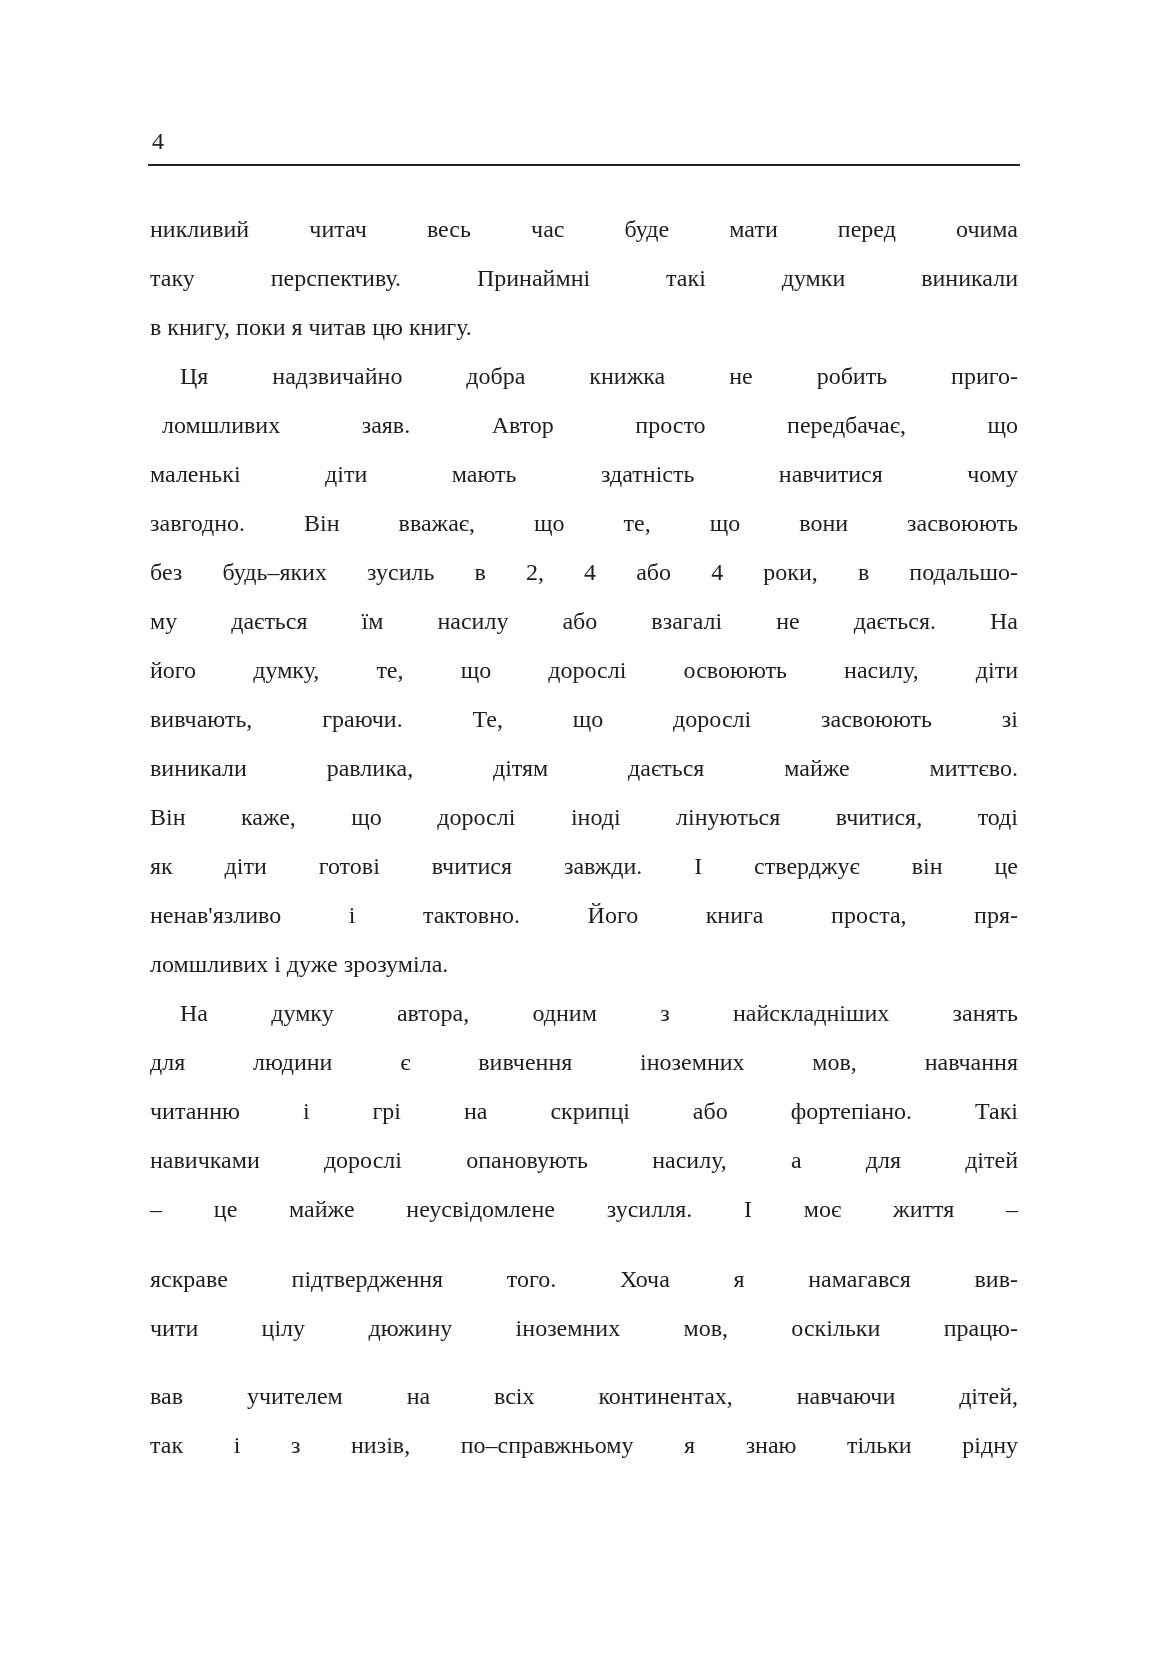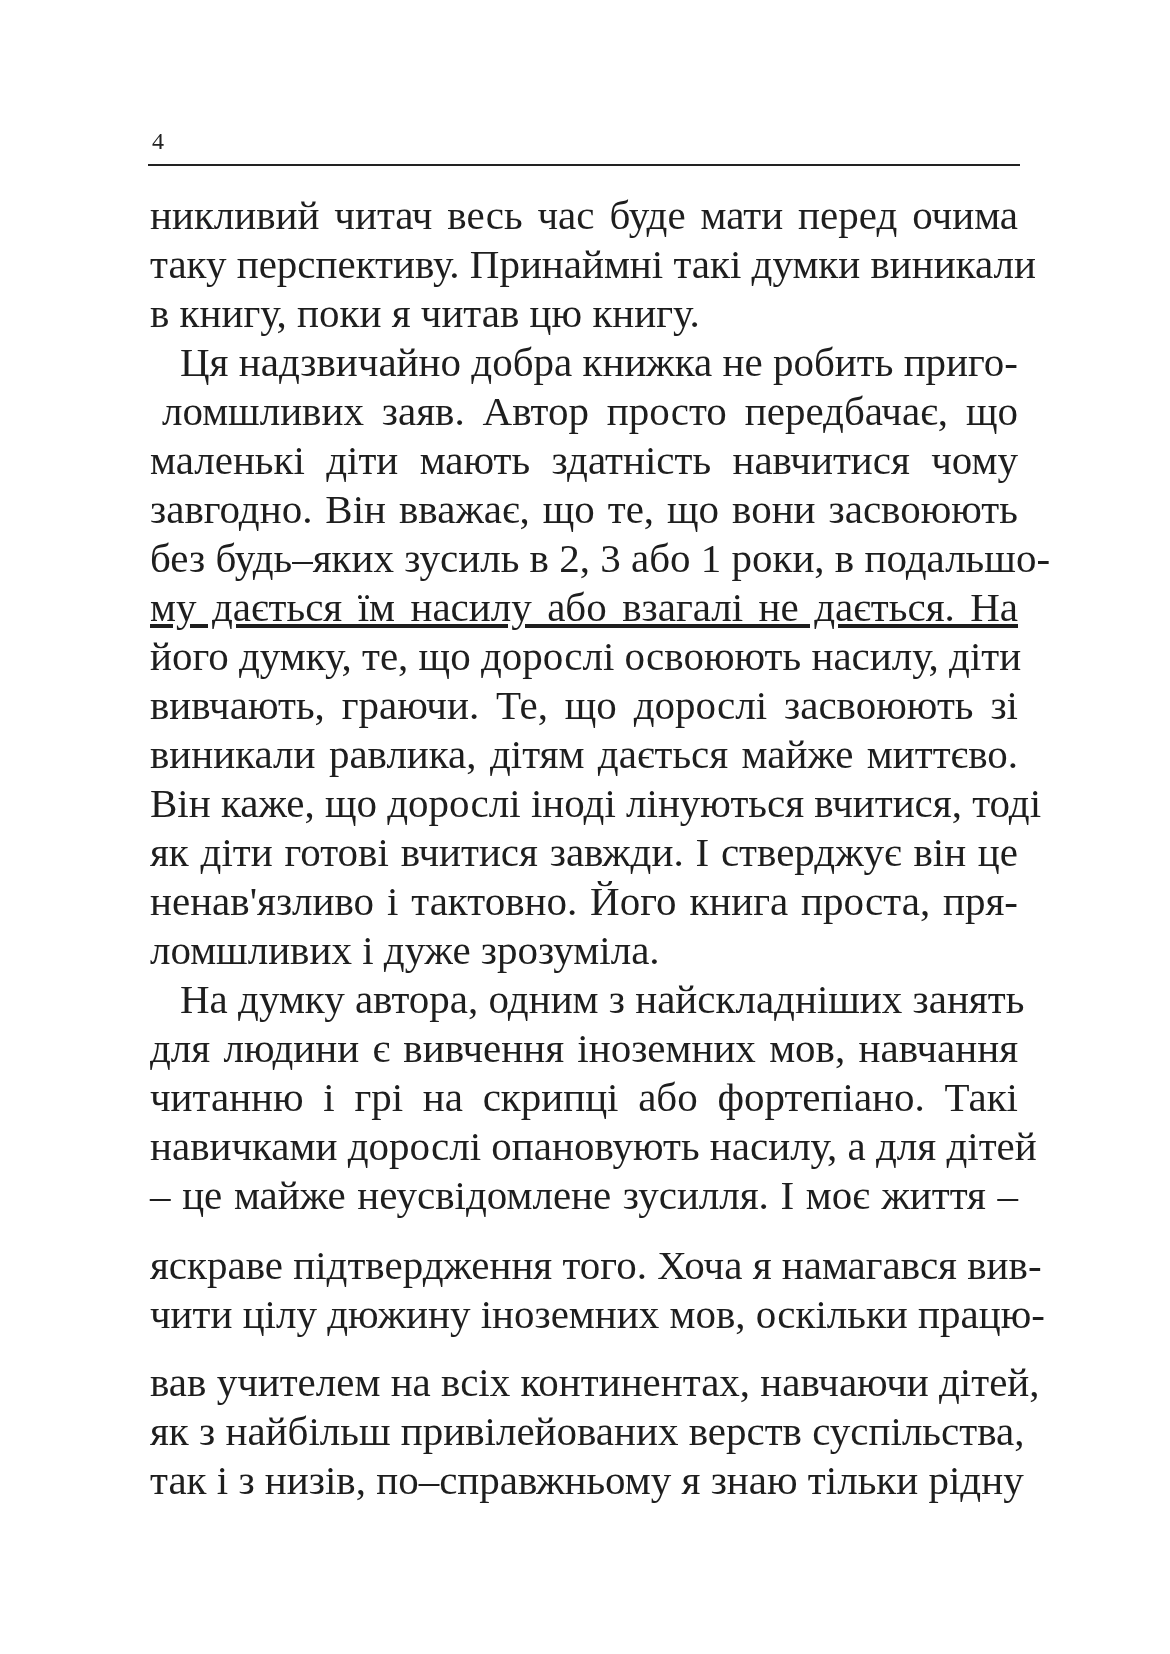--- a/index.html
+++ b/index.html
@@ -5,22 +5,22 @@
     html, body { margin: 0; padding: 0; background: #ffffff; }
     body { width: 1170px; height: 1654px; position: relative; overflow: hidden; }
     .page-number {
       position: absolute; left: 152px; top: 128px;
       font-family: "Liberation Serif", serif; font-size: 24px; color: #222;
     }
     .rule {
       position: absolute; left: 148px; top: 164px; width: 872px; height: 1.6px; background: #222;
     }
     .body-text {
-      position: absolute; left: 150px; top: 191px; width: 868px;
-      font-family: "Liberation Serif", serif; font-size: 41px; color: #1e1e1e;
+      position: absolute; left: 150px; top: 205px; width: 868px;
+      font-family: "Liberation Serif", serif; font-size: 24px; color: #1e1e1e;
     }
     .line {
       height: 49px; line-height: 49px; white-space: nowrap;
       text-align: justify; text-align-last: justify;
       letter-spacing: 0px;
     }
     .line.last { text-align-last: left; }
     .line.indent { padding-left: 30px; }
   </style>
 </head>
@@ -37,36 +37,35 @@
     <div class="line" style="white-space: nowrap;">никливий читач весь час буде мати перед очима</div>
     <div class="line" style="white-space: nowrap;">таку перспективу. Принаймні такі думки виникали</div>
     <div class="line last" style="white-space: nowrap;">в книгу, поки я читав цю книгу.</div>
   </div>
 
   <div>
     <div class="line indent" style="white-space: nowrap;">Ця надзвичайно добра книжка не робить приго-</div>
     <div class="line" style="white-space: nowrap; margin-left: 12px;">ломшливих заяв. Автор просто передбачає, що</div>
     <div class="line" style="white-space: nowrap;">маленькі діти мають здатність навчитися чому</div>
     <div class="line" style="white-space: nowrap;">завгодно. Він вважає, що те, що вони засвоюють</div>
-    <div class="line" style="white-space: nowrap;">без будь–яких зусиль в 2, 3 або 1 роки, в подальшо-</div>
-    <div class="line" style="white-space: nowrap; text-decoration: underline;">му дається їм насилу або взагалі не дається. На</div>
+    <div class="line" style="white-space: nowrap;">без будь–яких зусиль в 2, 4 або 4 роки, в подальшо-</div>
+    <div class="line" style="white-space: nowrap;">му дається їм насилу або взагалі не дається. На</div>
     <div class="line" style="white-space: nowrap;">його думку, те, що дорослі освоюють насилу, діти</div>
     <div class="line" style="white-space: nowrap;">вивчають, граючи. Те, що дорослі засвоюють зі</div>
     <div class="line" style="white-space: nowrap;">виникали равлика, дітям дається майже миттєво.</div>
     <div class="line" style="white-space: nowrap;">Він каже, що дорослі іноді лінуються вчитися, тоді</div>
     <div class="line" style="white-space: nowrap;">як діти готові вчитися завжди. І стверджує він це</div>
     <div class="line" style="white-space: nowrap;">ненав'язливо і тактовно. Його книга проста, пря-</div>
     <div class="line last" style="white-space: nowrap;">ломшливих і дуже зрозуміла.</div>
   </div>
 
   <div>
     <div class="line indent" style="white-space: nowrap;">На думку автора, одним з найскладніших занять</div>
     <div class="line" style="white-space: nowrap;">для людини є вивчення іноземних мов, навчання</div>
     <div class="line" style="white-space: nowrap;">читанню і грі на скрипці або фортепіано. Такі</div>
     <div class="line" style="white-space: nowrap;">навичками дорослі опановують насилу, а для дітей</div>
     <div class="line" style="white-space: nowrap;">– це майже неусвідомлене зусилля. І моє життя –</div>
     <div class="line" style="white-space: nowrap; margin-top: 21px;">яскраве підтвердження того. Хоча я намагався вив-</div>
     <div class="line" style="white-space: nowrap;">чити цілу дюжину іноземних мов, оскільки працю-</div>
     <div class="line" style="white-space: nowrap; margin-top: 19px;">вав учителем на всіх континентах, навчаючи дітей,</div>
-    <div class="line" style="white-space: nowrap;">як з найбільш привілейованих верств суспільства,</div>
     <div class="line" style="white-space: nowrap;">так і з низів, по–справжньому я знаю тільки рідну</div>
   </div>
 </div>
 
 </body></html>

